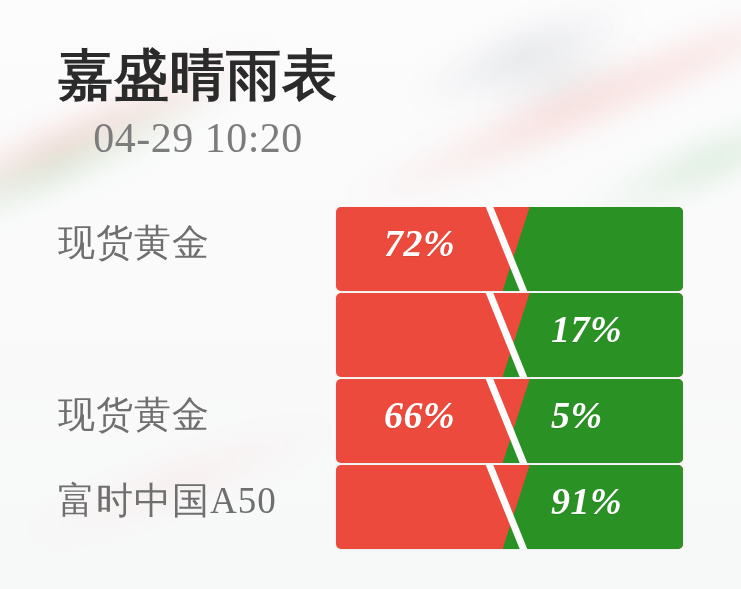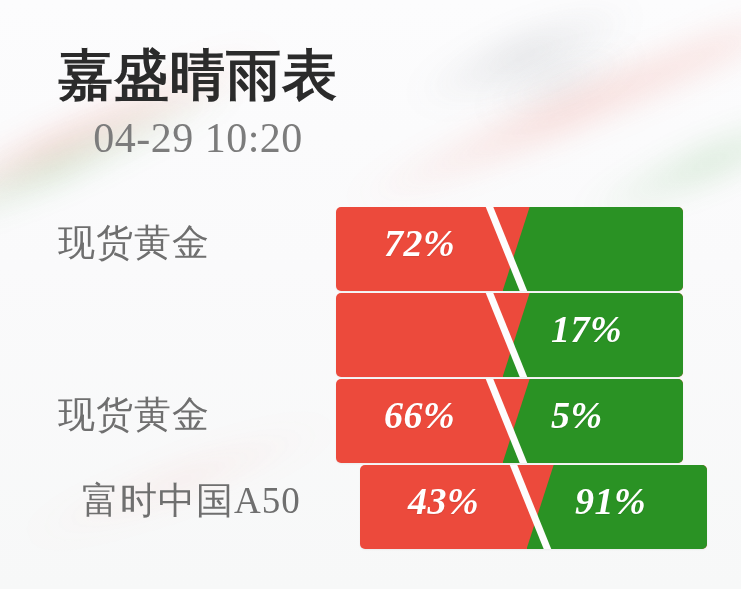--- a/index.html
+++ b/index.html
@@ -111,21 +111,21 @@
     left: 0;
     top: 207px;
     width: 741px;
   }
   .row {
     position: relative;
     height: 72px;
     margin-bottom: 14px;
     padding-left: 48px;
   }
-  .row:last-child { margin-bottom: 0; margin-left: 24px; }
+  .row:last-child { margin-bottom: 0; }
 
   .row-label {
     position: absolute;
     left: 58px;
     top: 0;
     height: 72px;
     display: flex;
     align-items: center;
     font-family: "Liberation Serif", "DejaVu Serif", serif;
     font-size: 37px;
@@ -231,19 +231,18 @@
         <div class="bar-value left">66%</div>
         <div class="bar-value right">5%</div>
       </div>
     </div>
 
     <div class="row">
       <div class="row-label">富时中国A50</div>
       <div class="bar">
         <div class="bar-green"></div>
         <div class="bar-slash"></div>
-        <div class="bar-value left">43%</div>
         <div class="bar-value right">91%</div>
       </div>
     </div>
 
   </div>
 </div>
 
 </body></html>

